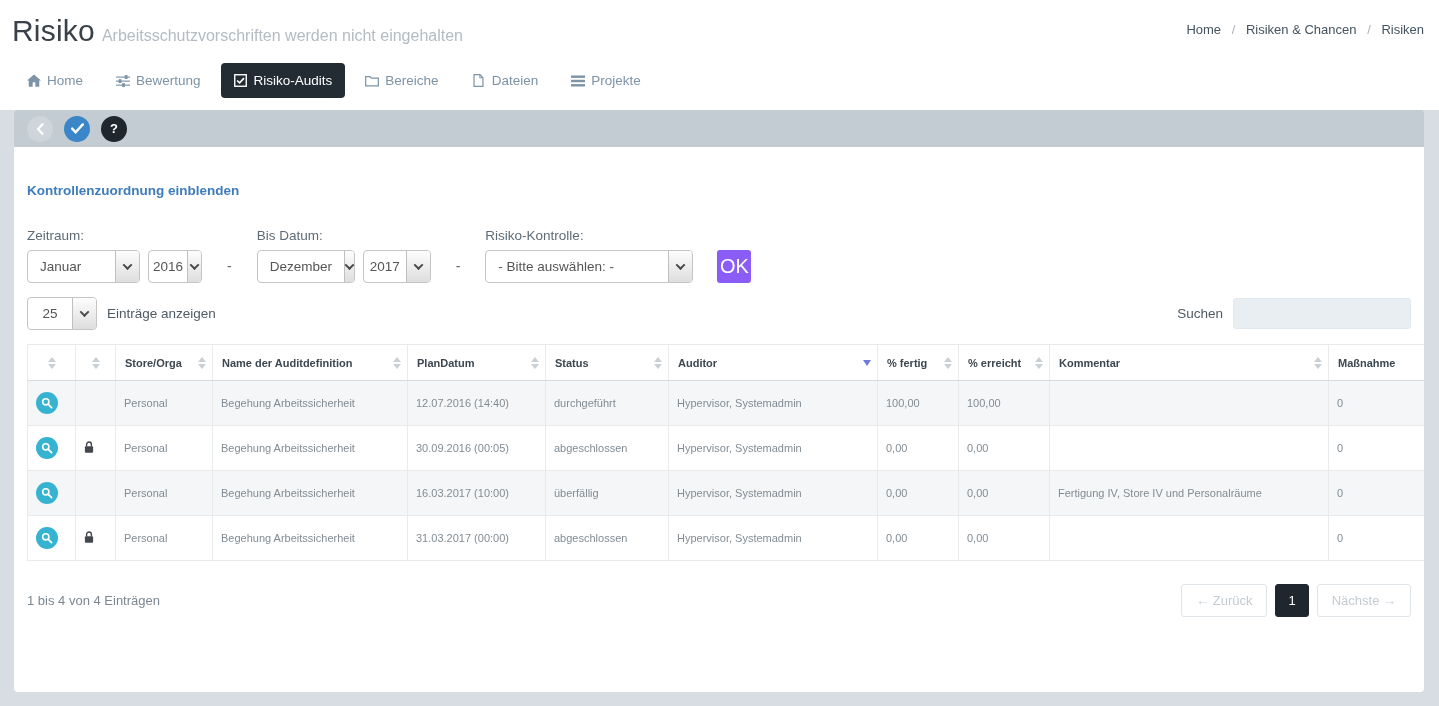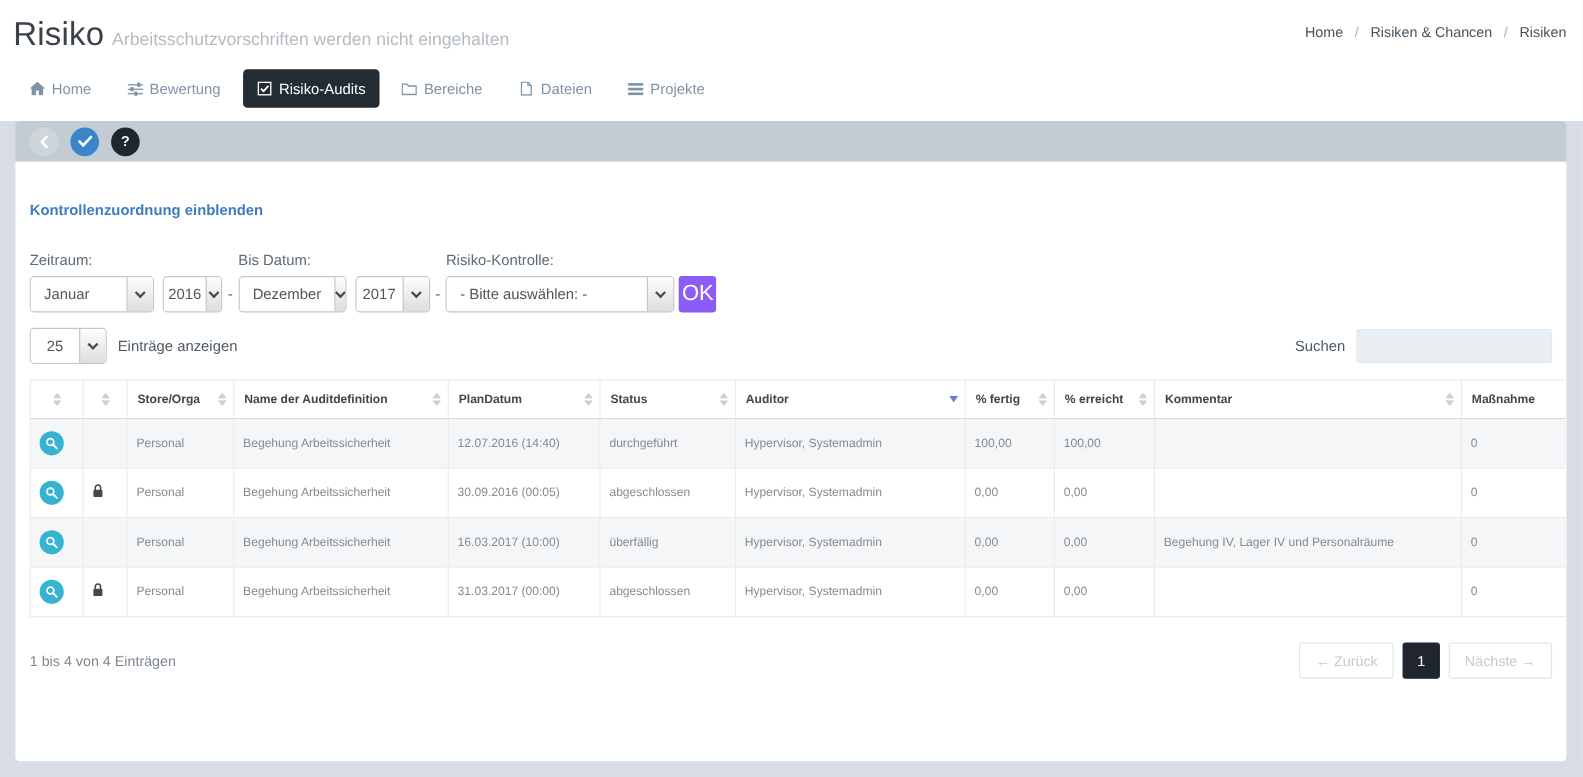--- a/index.html
+++ b/index.html
@@ -30,21 +30,21 @@
              display:flex; align-items:center; padding-left:13px; gap:11px; }
   .circle { width:26px; height:26px; border-radius:50%; display:flex; align-items:center;
             justify-content:center; color:#fff; cursor:pointer; border:none; }
   .circle svg { display:block; }
   .circle.help-btn { font-size:13px; font-weight:bold; font-family:"Liberation Sans",sans-serif; }
   .panel { background:#fff; border-radius:0 0 4px 4px; height:545px; padding:0 13px; overflow:hidden; }
   
   .toggle-link { display:inline-block; margin-top:36px; font-size:13.5px; font-weight:bold;
                  color:#3e7cbc; text-decoration:none; cursor:pointer; }
   
-  .filters { display:flex; align-items:flex-end; margin-top:29px; }
+  .filters { display:flex; align-items:flex-end; margin-top:29px;gap:20px; }
   .fgroup label { display:block; font-size:13.5px; color:#5d6b76; margin-bottom:7px; }
   .frow { display:flex; gap:8px; }
   .sel { display:flex; align-items:stretch; height:33px; border:1px solid #c5c5c5; border-radius:4px;
          background:#fff; overflow:hidden; cursor:pointer; }
   .sel-text { display:flex; align-items:center; padding:0 12px; font-size:13.5px; color:#555; flex:1; }
   .sel-text.centered { justify-content:center; padding:0 4px; }
   .sel-btn { width:24px; border-left:1px solid #bfbfbf; background:linear-gradient(#fdfdfd,#dedede);
              display:flex; align-items:center; justify-content:center; }
   .chev { width:7px; height:7px; border-right:2px solid #4a4a4a; border-bottom:2px solid #4a4a4a;
           transform:rotate(45deg) translate(-1px,-1px); }
@@ -366,21 +366,21 @@
                 </span>
               </button></td>
             <td class="c-center"></td>
             <td class="">Personal</td>
             <td class="">Begehung Arbeitssicherheit</td>
             <td class="">16.03.2017 (10:00)</td>
             <td class="">überfällig</td>
             <td class="">Hypervisor, Systemadmin</td>
             <td class="c-center">0,00</td>
             <td class="c-center">0,00</td>
-            <td class="c-center">Begehung IV, Lager IV und Personalräume</td>
+            <td class="c-center">Fertigung IV, Store IV und Personalräume</td>
             <td class="c-center">0</td>
           </tr>
           <tr class="even">
             <td class="c-center"><button class="detail-btn">
                 <span style="display:inline-flex">
                   <svg width="12" height="12" viewBox="0 0 12 12">
                     <circle cx="4.8" cy="4.8" r="3.1" fill="none" stroke="#ffffff" stroke-width="1.6"></circle>
                     <line x1="7.3" y1="7.3" x2="10.6" y2="10.6" stroke="#ffffff" stroke-width="1.8" stroke-linecap="round"></line>
                   </svg>
                 </span>

